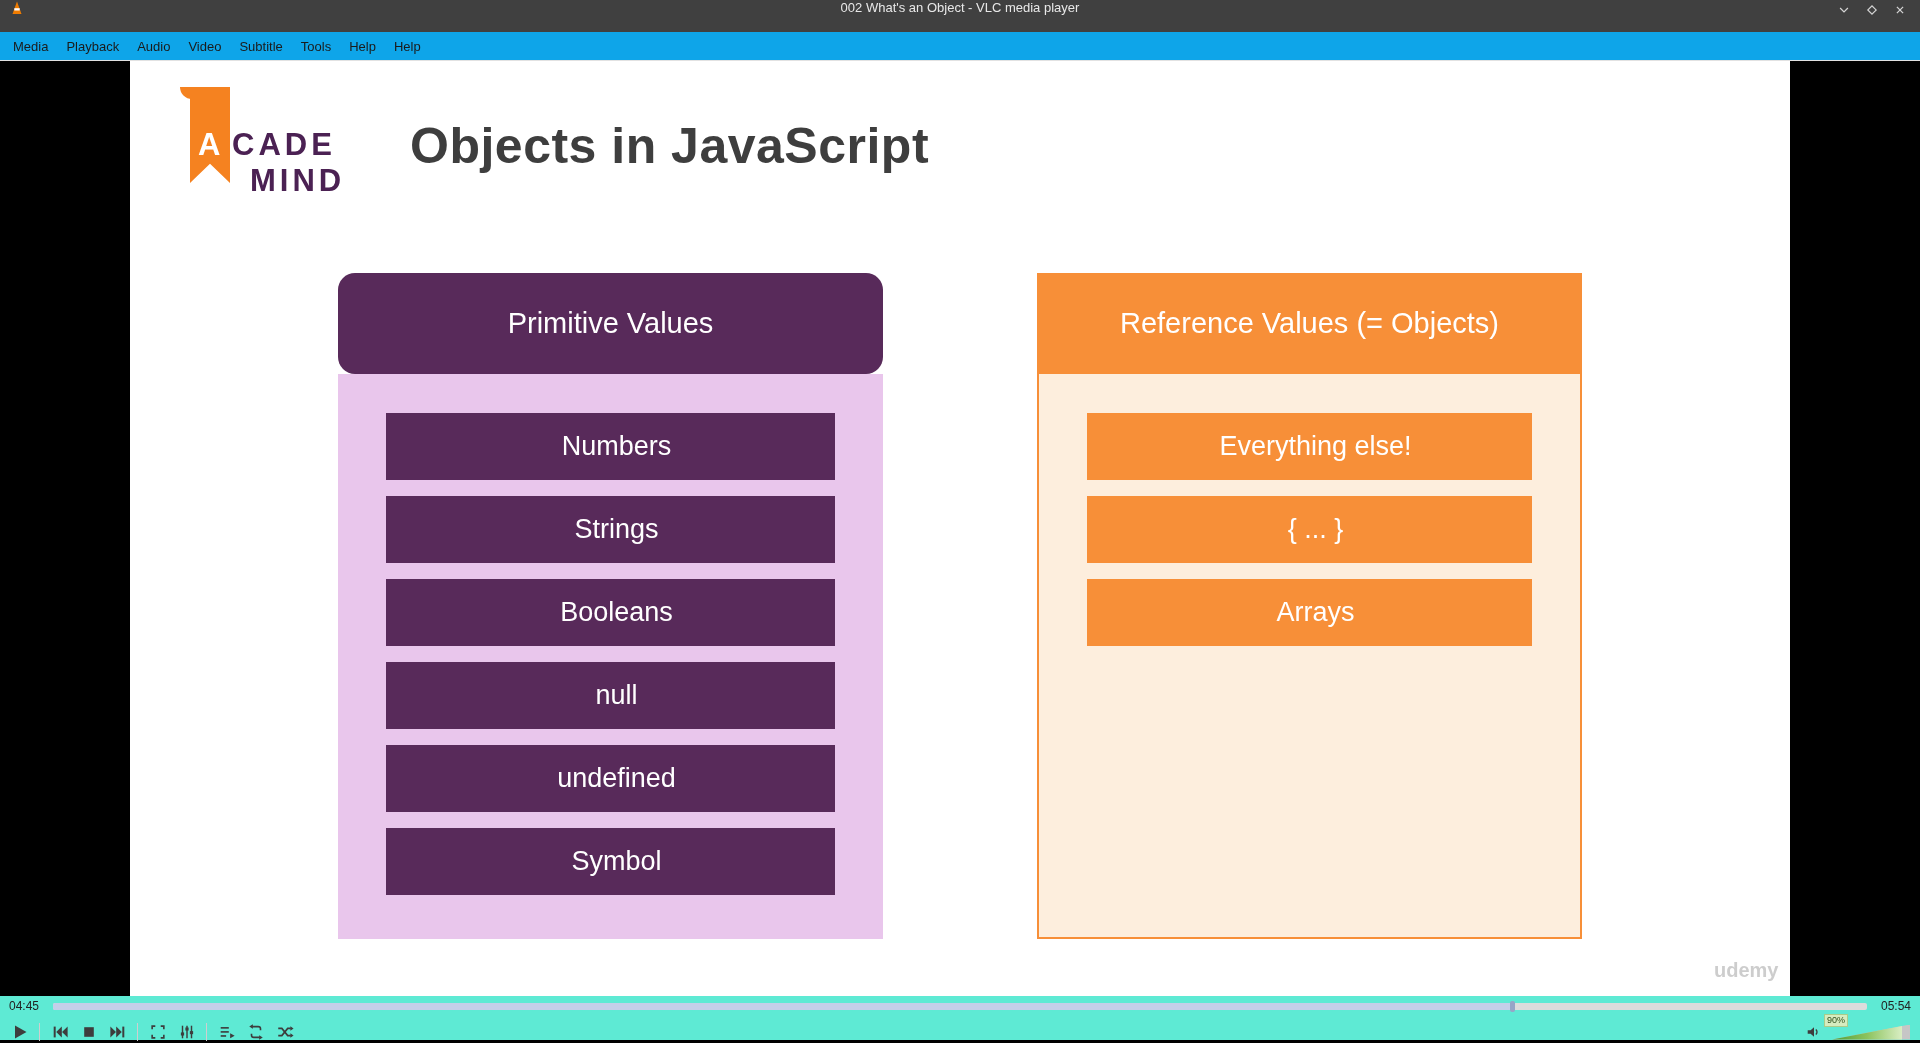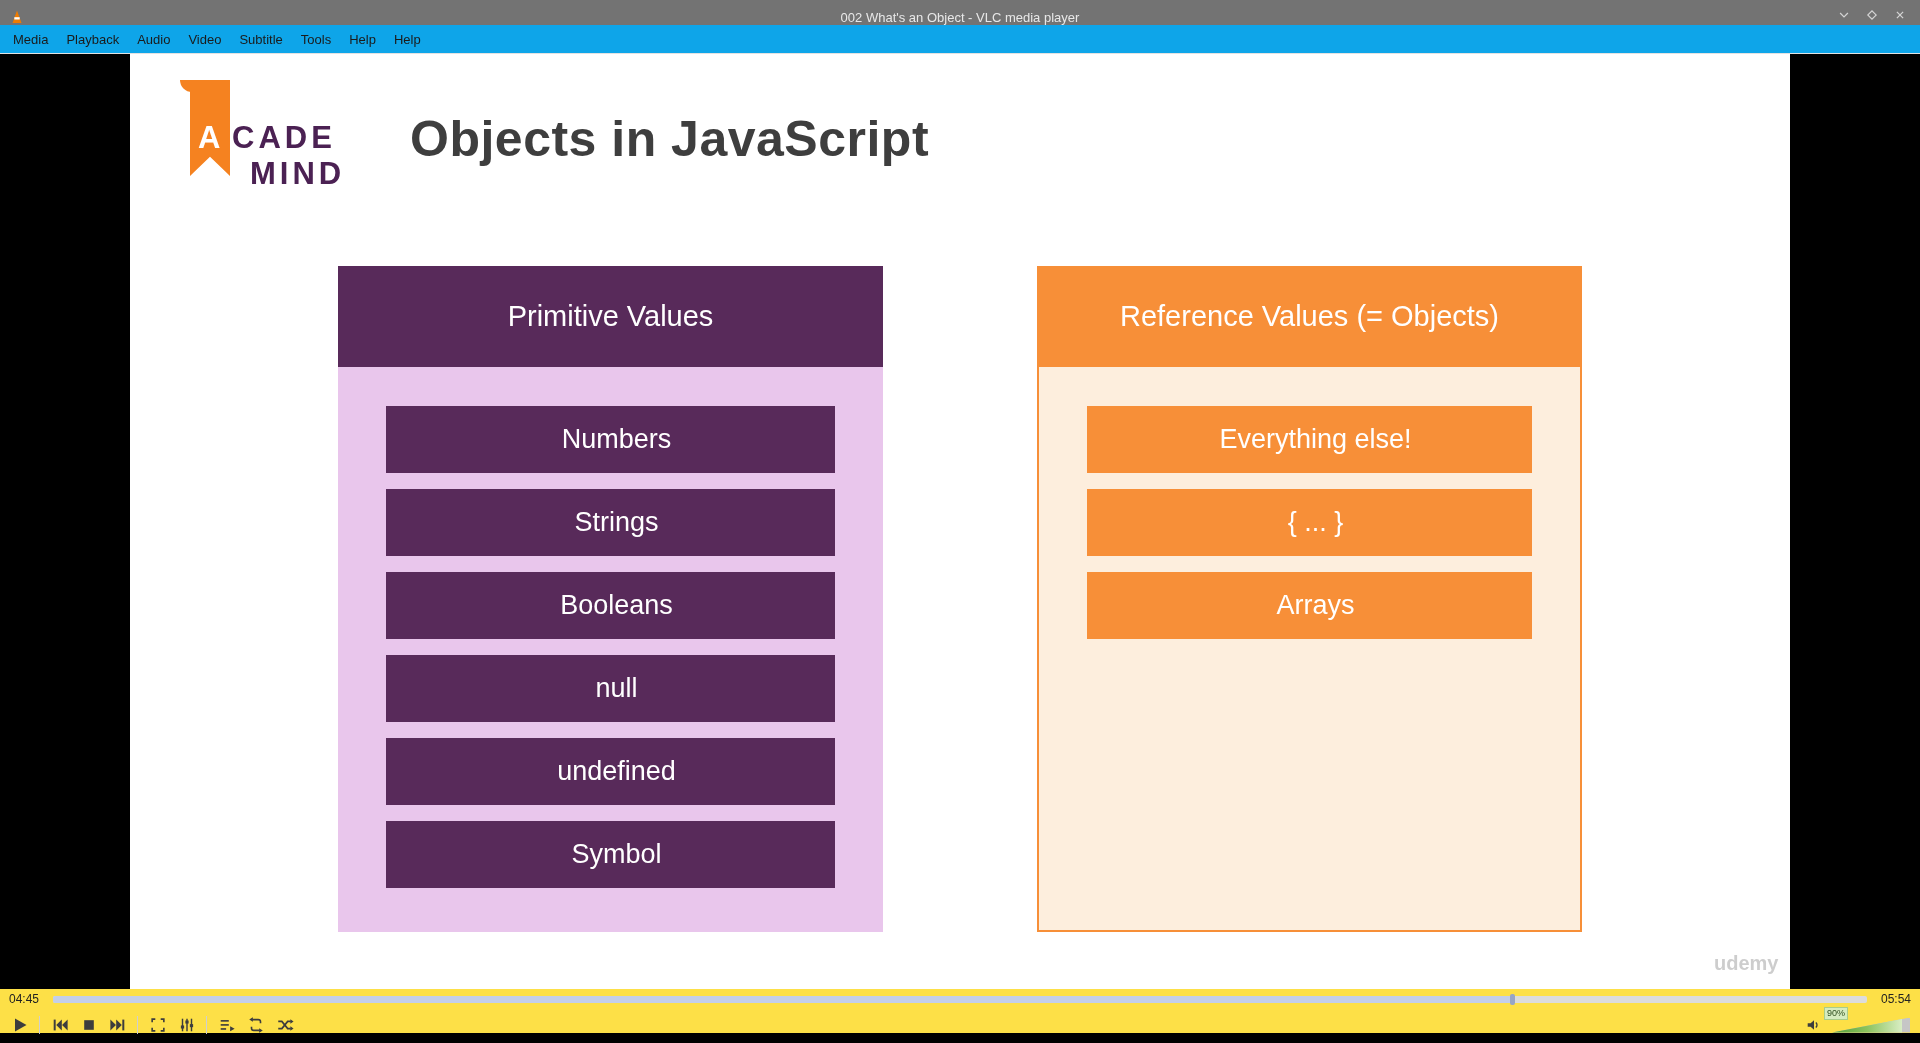--- a/index.html
+++ b/index.html
@@ -1,20 +1,20 @@
 <!DOCTYPE html>
 <html style="--plum: #582a5a; --plum-light: #e9c6ec; --orange: #f78f38; --orange-light: #fdeedd; --title-text: #3e3e3e;"><head>
 <meta charset="utf-8">
 <style>
   * { box-sizing: border-box; margin: 0; padding: 0; }
   html, body { width: 1920px; height: 1043px; overflow: hidden; }
   body { font-family: "Liberation Sans", "DejaVu Sans", sans-serif; background: #000; }
 
   
-  .titlebar { height: 25px; background: #737373; display: flex; align-items: flex-end; position: relative; }
+  .titlebar { height: 32px; background: #404040; display: flex; align-items: flex-start; position: relative; }
   .vlc-cone { margin-left: 9px; display: flex; align-items: center; z-index: 2; }
   .title-text { position: absolute; left: 0; right: 0; text-align: center; color: #e8e8e8; font-size: 13px; }
   .win-controls { margin-left: auto; display: flex; gap: 8px; margin-right: 10px; z-index: 2; }
   .win-btn { width: 20px; height: 20px; display: flex; align-items: center; justify-content: center; }
 
   
   .menubar { height: 29px; background: #0ea5e9; display: flex; align-items: center; padding-left: 4px; border-bottom: 1px solid #e2e2e2; }
   .menu-item { font-size: 13px; color: #1b1b1b; padding: 4px 9px; cursor: default; }
 
   
@@ -30,33 +30,33 @@
   .logo-cade { position: absolute; left: 56px; top: 40px; font-size: 31px; font-weight: 700; color: #4b2153; letter-spacing: 4px; }
   .logo-mind { position: absolute; left: 74px; top: 76px; font-size: 31px; font-weight: 700; color: #4b2153; letter-spacing: 4px; }
 
   .slide-title { position: absolute; left: 280px; top: 56px; font-size: 50px; font-weight: 700; letter-spacing: 0.5px; color: var(--title-text, #3e3e3e); }
 
   
   .value-box { position: absolute; top: 212px; width: 545px; height: 666px; display: flex; flex-direction: column; }
   .box-primitive { left: 208px; }
   .box-reference { left: 907px; }
   .box-header { height: 101px; flex: 0 0 101px; display: flex; align-items: center; justify-content: center; color: #ffffff; font-size: 29px; }
-  .box-primitive .box-header { background: var(--plum, #582a5a); }
+  .box-primitive .box-header { background: var(--plum, #582a5a); border-radius: 17px; }
   .box-reference .box-header { background: var(--orange, #f78f38); }
   .box-body { flex: 1; padding: 39px 48px 0; }
   .box-primitive .box-body { background: var(--plum-light, #e9c6ec); }
   .box-reference .box-body { background: var(--orange-light, #fdeedd); border: 2px solid var(--orange, #f78f38); border-top: none; }
   .value-item { height: 67px; margin-bottom: 16px; display: flex; align-items: center; justify-content: center; color: #ffffff; font-size: 27px; padding-left: 12px; }
   .box-primitive .value-item { background: var(--plum, #582a5a); }
   .box-reference .value-item { background: var(--orange, #f78f38); }
 
   .watermark { position: absolute; left: 1584px; top: 898px; font-size: 20px; font-weight: 700; color: #bdbdbd; opacity: 0.75; filter: blur(0.6px); }
 
   
-  .control-panel { height: 44px; background: #fde047; }
+  .control-panel { height: 44px; background: #5eead4; }
   .seek-row { display: flex; align-items: center; height: 20px; padding: 0 9px; gap: 8px; }
   .time { font-size: 12px; color: #222; width: 36px; cursor: default; }
   .time-right { text-align: right; }
   .seek-bar { flex: 1; height: 7px; background: #dcdcdc; border-radius: 2px; position: relative; }
   .seek-fill { height: 100%; background: #c4cfe9; border-radius: 2px 0 0 2px; position: relative; }
   .seek-handle { position: absolute; right: -2px; top: -2px; width: 5px; height: 11px; background: #97a5c7; border-radius: 2px; }
 
   .buttons-row { display: flex; align-items: center; height: 32px; padding: 0 6px; gap: 2px; }
   .ctl-btn { width: 27px; height: 24px; display: flex; align-items: center; justify-content: center; border-radius: 3px; }
   .separator { width: 1px; height: 18px; background: #cfcfcf; margin: 0 4px; }

